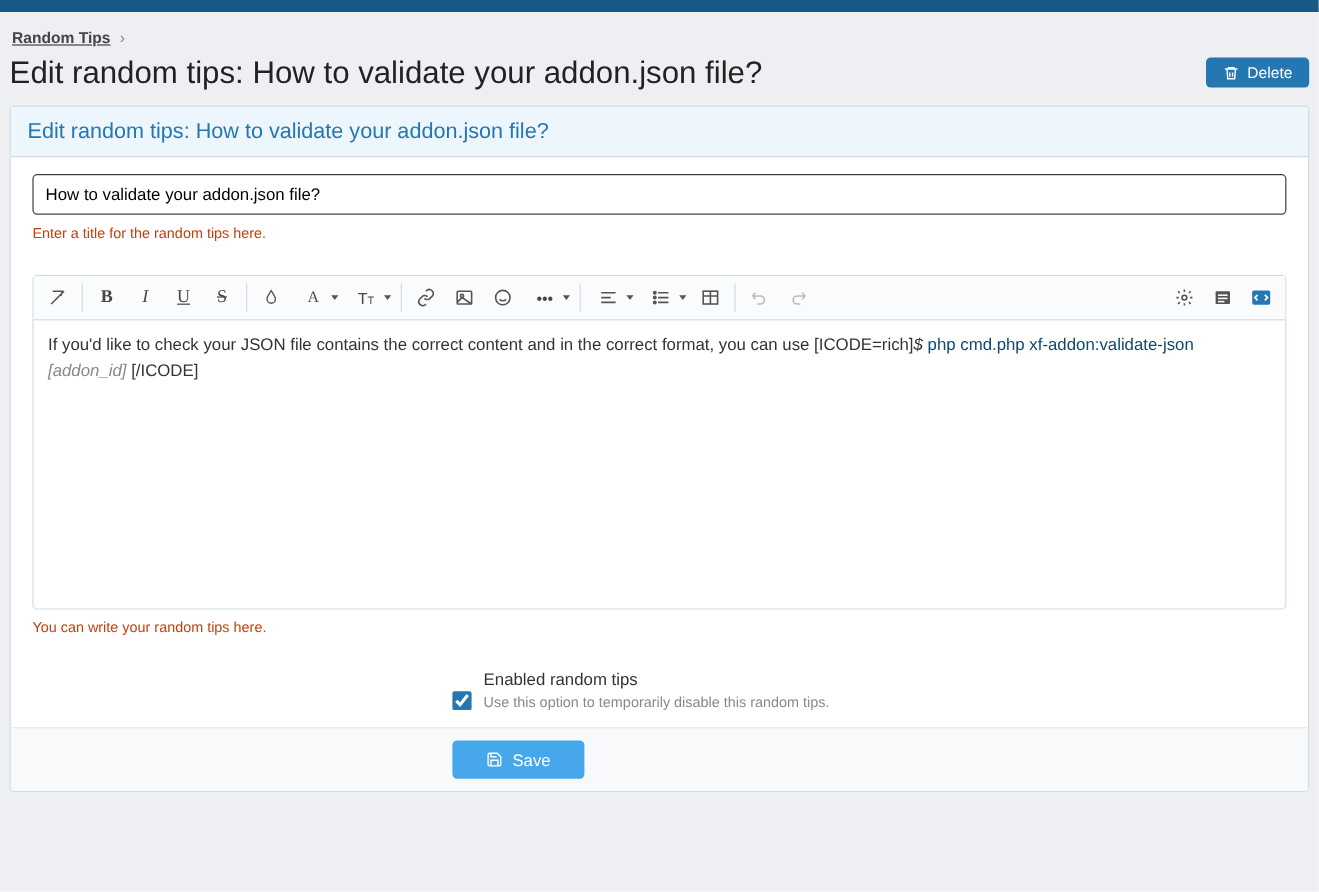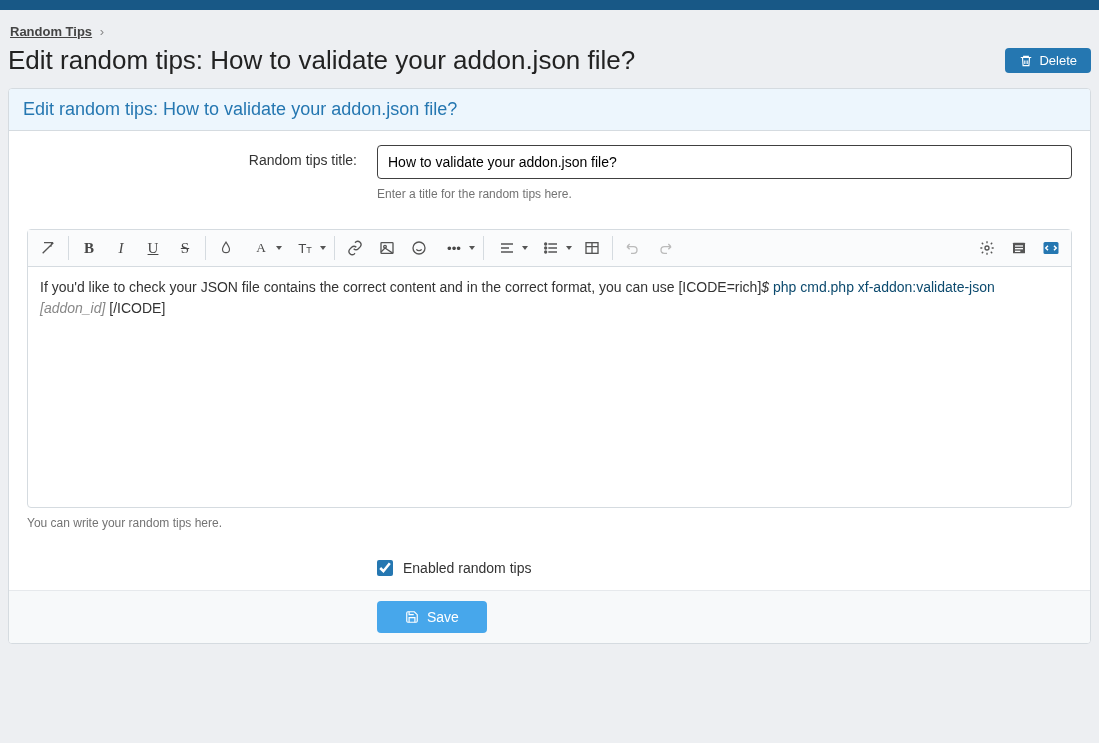--- a/index.html
+++ b/index.html
@@ -82,21 +82,21 @@
   .input-text {
     width: 100%;
     padding: 8px 10px;
     border: 1px solid #404040;
     border-radius: 4px;
     font-size: 14px;
     font-family: inherit;
   }
   .help-text {
     font-size: 12px;
-    color: #737373;
+    color: #c2410c;
     margin-top: 8px;
   }
   .editor-wrap {
     border: 1px solid #d5dbe0;
     border-radius: 4px;
   }
   .editor-toolbar {
     background: #fafbfc;
     border-bottom: 1px solid #d5dbe0;
     display: flex;
@@ -225,21 +225,20 @@
           </svg>
       </span>
       <span>Delete</span>
     </button>
   </div>
 
   <div class="panel">
     <div class="panel-title">Edit random tips: How to validate your addon.json file?</div>
 
     <div class="form-row">
-      <div class="form-label">Random tips title:</div>
       <div class="form-field">
         <input type="text" class="input-text" value="How to validate your addon.json file?" style="">
         <div class="help-text">Enter a title for the random tips here.</div>
       </div>
     </div>
 
     <div class="form-row">
       <div class="form-field">
         <div class="editor-wrap">
           <div class="editor-toolbar">
@@ -361,20 +360,21 @@
       </div>
     </div>
 
     <div class="form-row">
       <div class="form-label"></div>
       <div class="form-field">
         <label class="checkbox-row">
           <input type="checkbox" checked="" style="">
           <span>
             <span class="checkbox-label">Enabled random tips</span>
+            <div class="checkbox-help">Use this option to temporarily disable this random tips.</div>
           </span>
         </label>
       </div>
     </div>
 
 
     <div class="panel-footer">
       <button class="btn-save">
         <span>
           <svg width="14" height="14" viewBox="0 0 24 24" fill="none" stroke="white" stroke-width="2">

